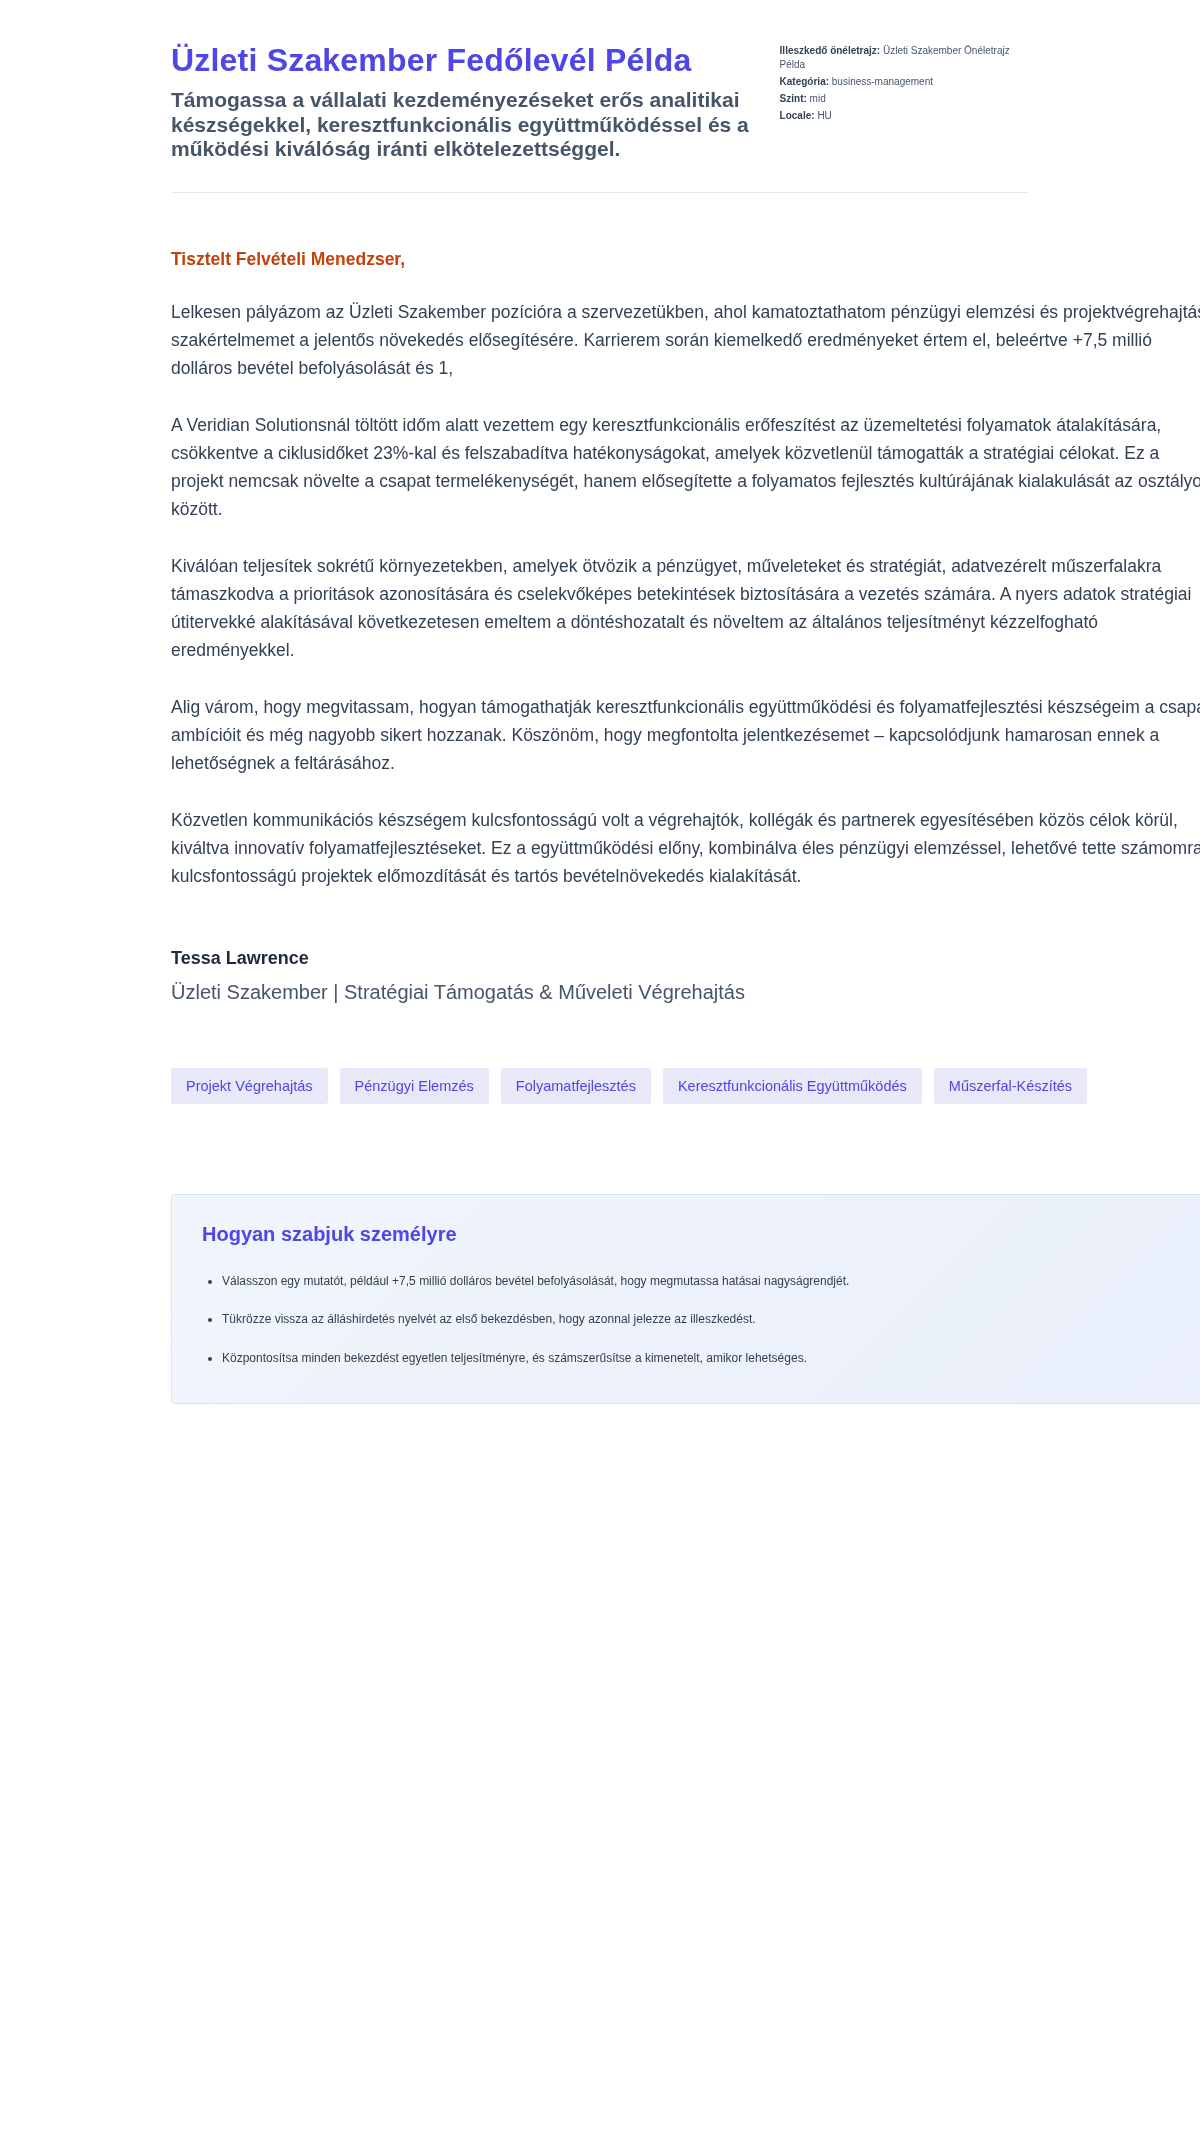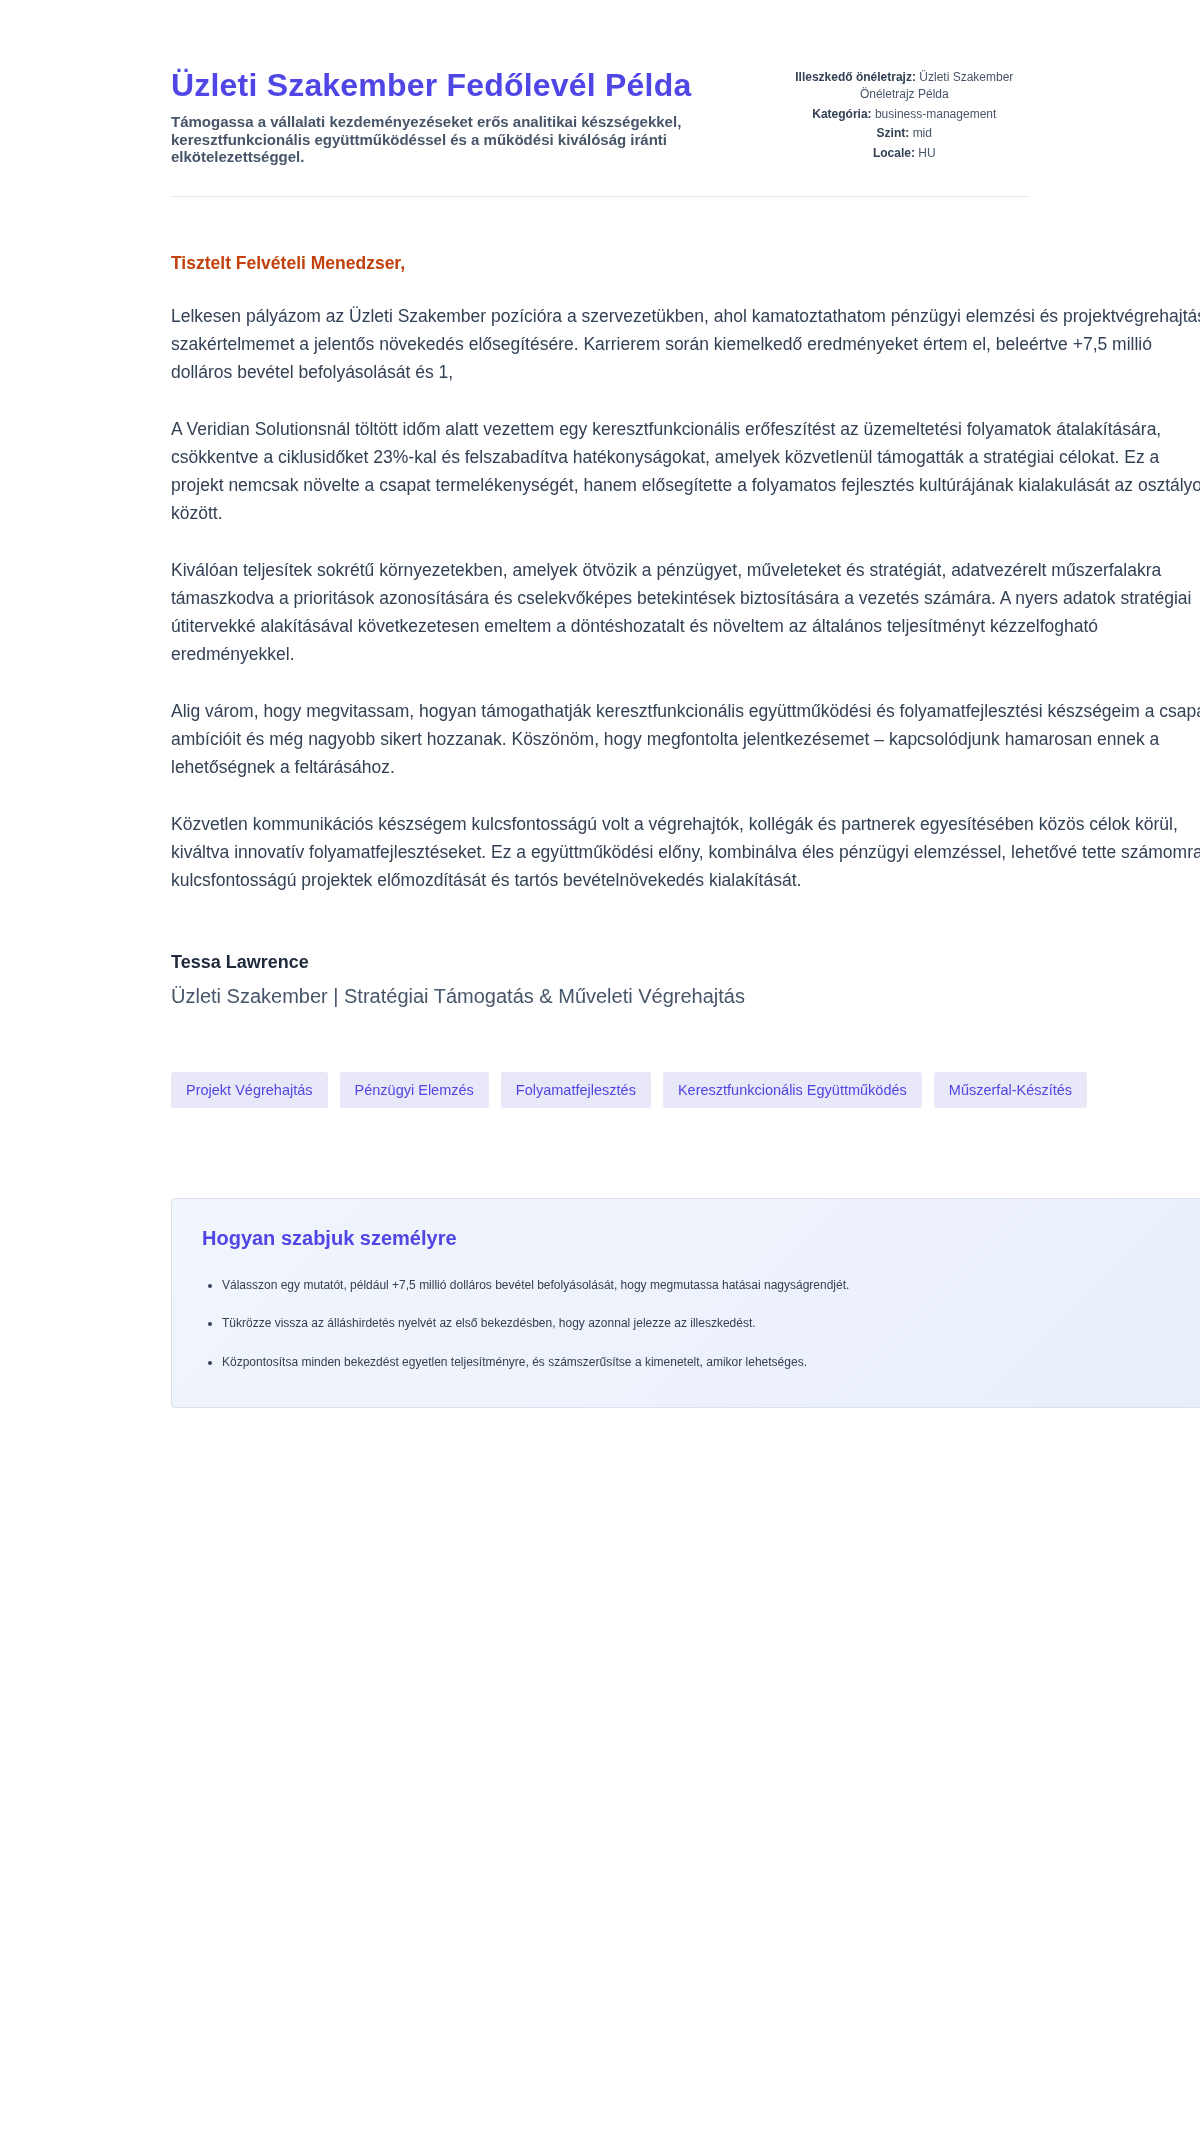--- a/index.html
+++ b/index.html
@@ -6,45 +6,45 @@
   html, body { background: #ffffff; }
   body {
     font-family: "Liberation Sans", "DejaVu Sans", sans-serif;
     color: #334155;
   }
   .page {
     width: 1014px;
     min-height: 2150px;
     margin: 0 auto;
     background: #ffffff;
-    padding: 65px 78px 60px 78px;
+    padding: 40px 78px 60px 78px;
   }
   .container { width: 1044px; }
 
   
   .header { display: flex; justify-content: space-between; align-items: flex-start; }
   .header-left { width: 610px; }
   .page-title {
     color: #4f46e5;
     font-size: 32px;
     font-weight: bold;
     line-height: 1.25;
     letter-spacing: 0.2px;
   }
   .page-subtitle {
     margin-top: 8px;
     color: #475569;
-    font-size: 15px;
+    font-size: 21px;
     font-weight: bold;
     line-height: 1.17;
   }
   .header-meta {
     width: 250px;
-    text-align: center;
-    font-size: 12px;
+    text-align: left;
+    font-size: 10px;
     line-height: 1.4;
     color: #475569;
     padding-top: 4px;
   }
   .meta-row { margin-bottom: 3px; }
   .meta-row strong { color: #334155; }
 
   .divider {
     border: none;
     border-top: 1px solid #e2e8f0;

